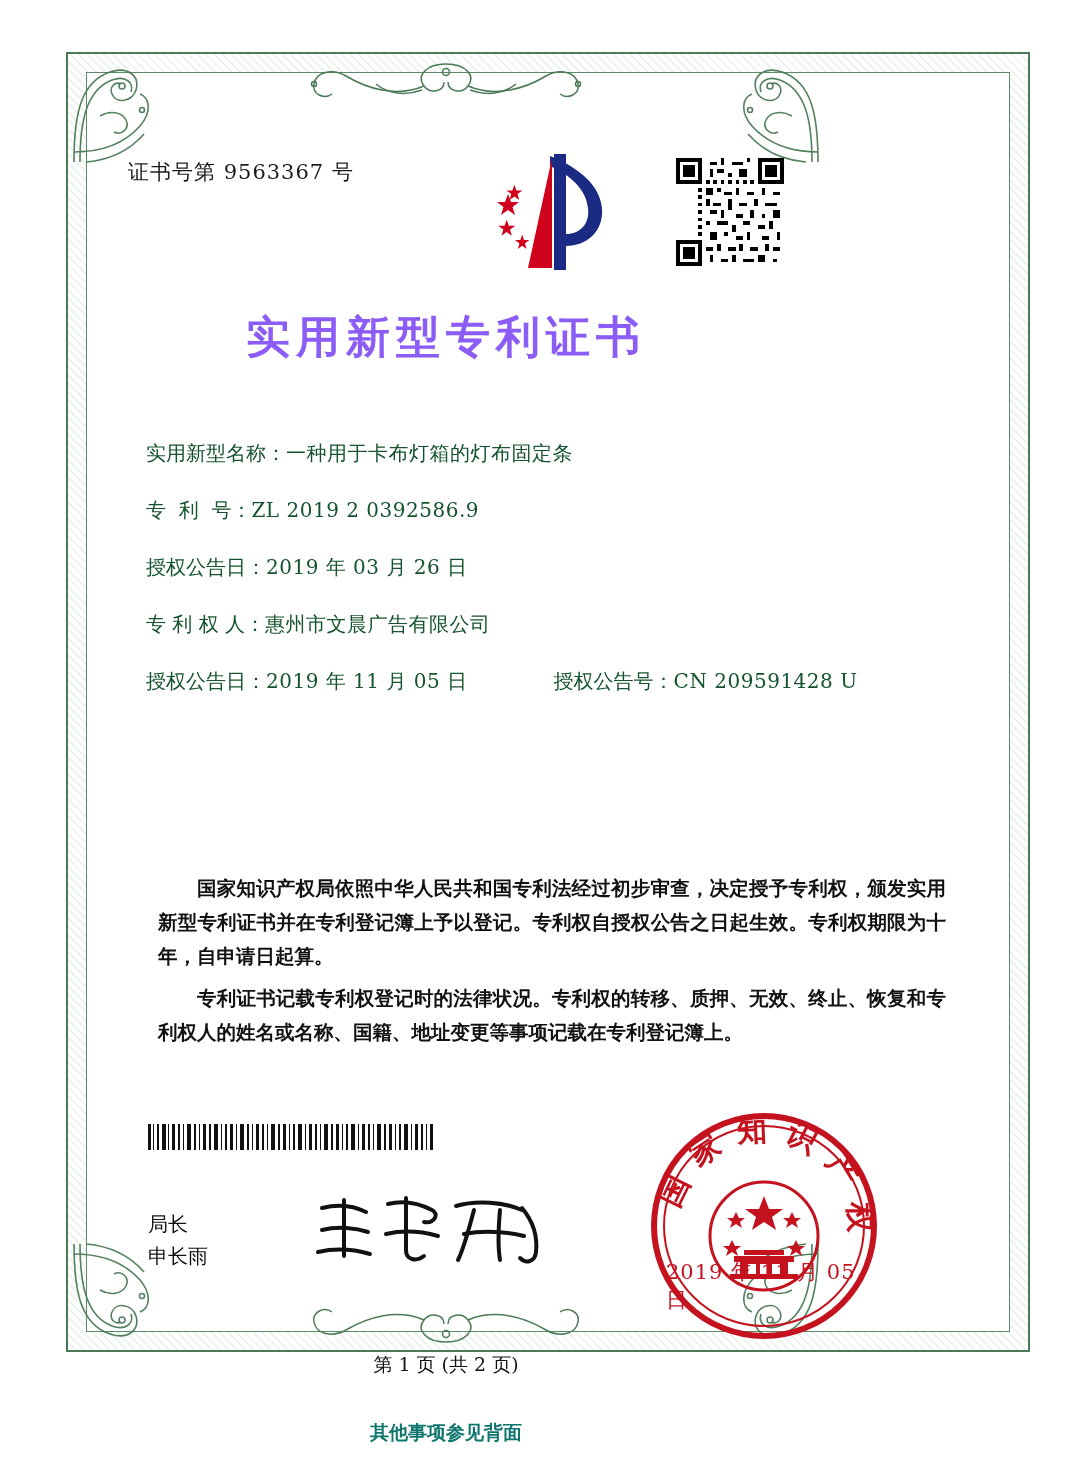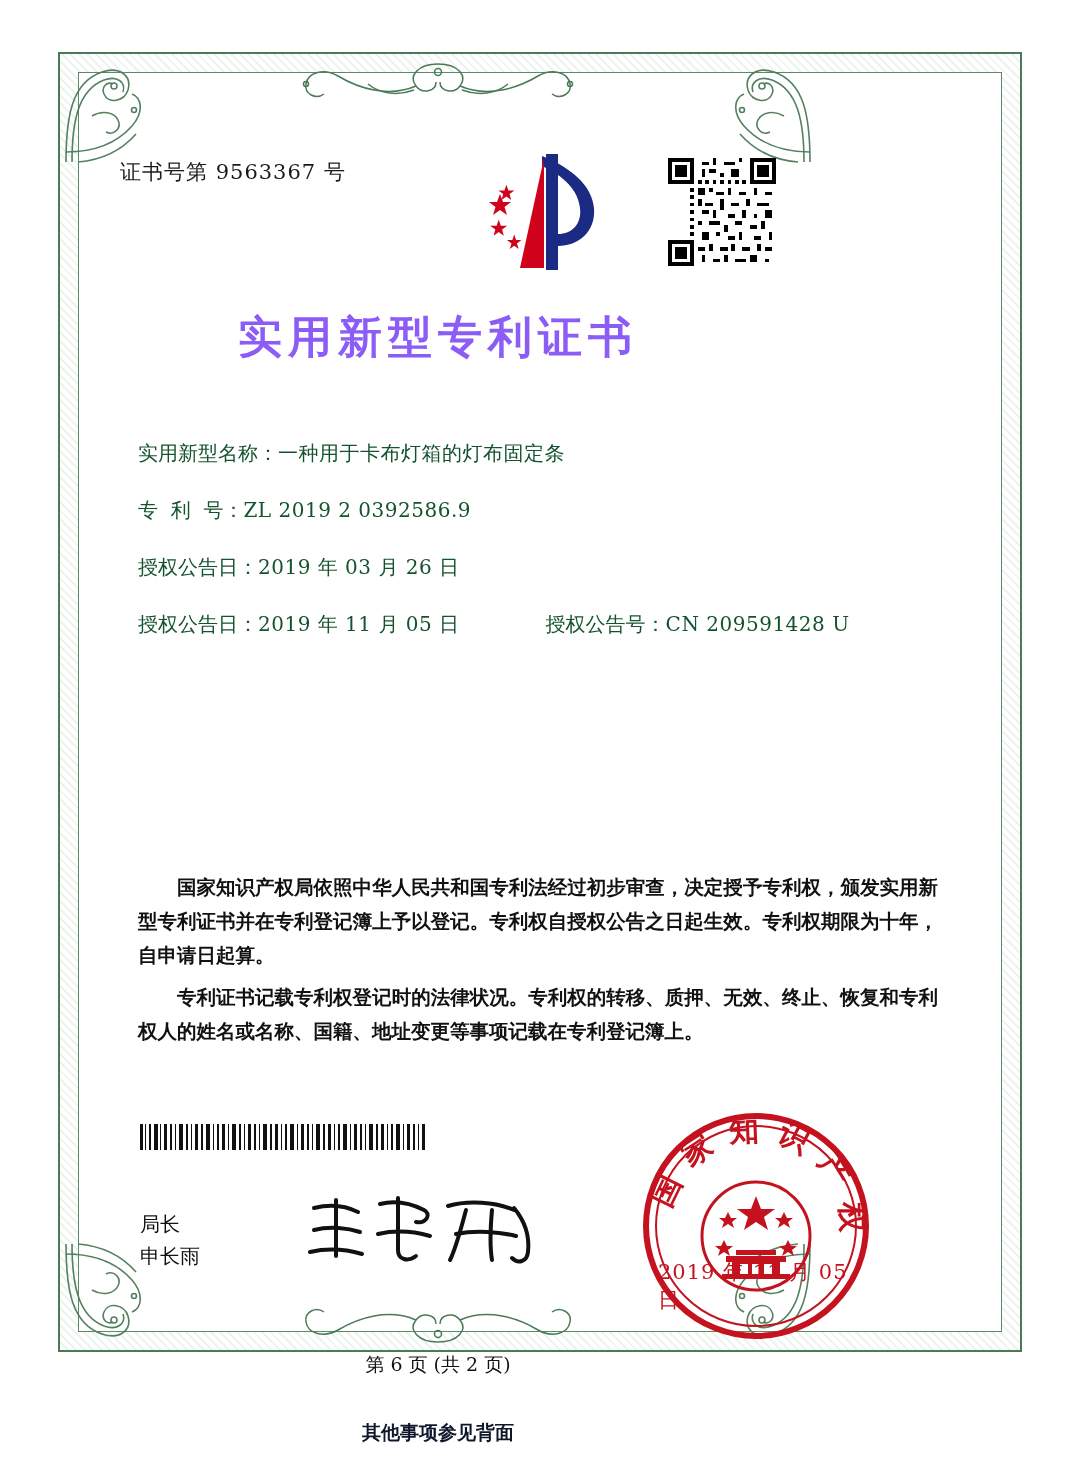--- a/index.html
+++ b/index.html
@@ -10,21 +10,21 @@
   body {
     width: 1080px;
     height: 1466px;
     font-family: "DejaVu Serif", serif;
     position: relative;
     overflow: hidden;
   }
 
   .page {
     position: absolute;
-    left: 0; top: 0;
+    left: 8px; top: 0;
     width: 876px;
     height: 1466px;
   }
 
   
   .border-outer {
     position: absolute;
     left: 58px; top: 52px;
     width: 964px;
     height: 1300px;
@@ -157,24 +157,23 @@
     left: 138px;
     top: 872px;
     width: 800px;
     font-size: 19.5px;
     line-height: 34px;
     color: #111;
     text-align: justify;
     font-family: "DejaVu Serif", serif;
   }
   .paragraphs p {
-    margin: 0 0 8px 0;
+    margin: 0 0 8px 12px;
     text-indent: 2em;
     font-weight: bold;
-    font-family: Liberation Mono, monospace;
   }
 
   
   .barcode {
     position: absolute;
     left: 140px;
     top: 1124px;
     width: 288px;
     height: 26px;
   }
@@ -224,21 +223,21 @@
     font-size: 19px;
     color: #111;
     font-family: "DejaVu Serif", serif;
   }
   .back-note {
     position: absolute;
     left: 0; right: 0;
     top: 1420px;
     text-align: center;
     font-size: 19px;
-    color: #0f172a;
+    color: #0f766e;
     font-weight: bold;
     font-family: "DejaVu Serif", serif;
   }
 </style>
 </head>
 <body>
 
 <div class="page">
 
   <div class="guilloche"></div>
@@ -439,20 +438,24 @@
       <span class="field-label">实用新型名称：</span>
       <span class="field-value">一种用于卡布灯箱的灯布固定条</span>
     </div>
     <div class="field-row">
       <span class="field-label">专  利  号：</span>
       <span class="field-value">ZL 2019 2 0392586.9</span>
     </div>
     <div class="field-row">
       <span class="field-label">授权公告日：</span>
       <span class="field-value">2019 年 03 月 26 日</span>
+    </div>
+    <div class="field-row">
+      <span class="field-label">专 利 权 人：</span>
+      <span class="field-value">惠州市文晨广告有限公司</span>
     </div>
     <div class="field-row two-col">
       <span class="field-label">授权公告日：</span>
       <span class="field-value">2019 年 11 月 05 日</span>
       <span class="pub-gap"></span>
       <span class="field-label">授权公告号：</span>
       <span class="field-value">CN 209591428 U</span>
     </div>
   </div>
 
@@ -576,16 +579,16 @@
             <rect x="-4" y="28" width="8" height="10"></rect>
             <rect x="8" y="28" width="8" height="10"></rect>
           </g>
           <rect x="-20" y="14" width="40" height="5"></rect>
         </g>
       </g>
     </svg>
   </div>
   <div class="seal-date">2019 年 11 月 05 日</div>
 
-  <div class="page-footer">第 6 页 (共 2 页)</div>
+  <div class="page-footer">第 1 页 (共 2 页)</div>
   <div class="back-note">其他事项参见背面</div>
 
 </div>
 
 </body></html>

